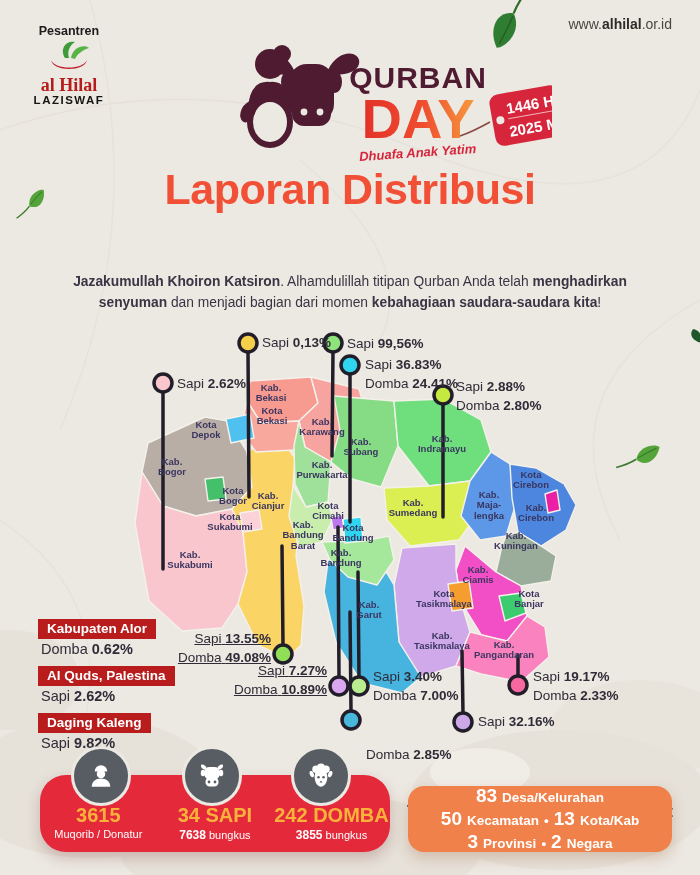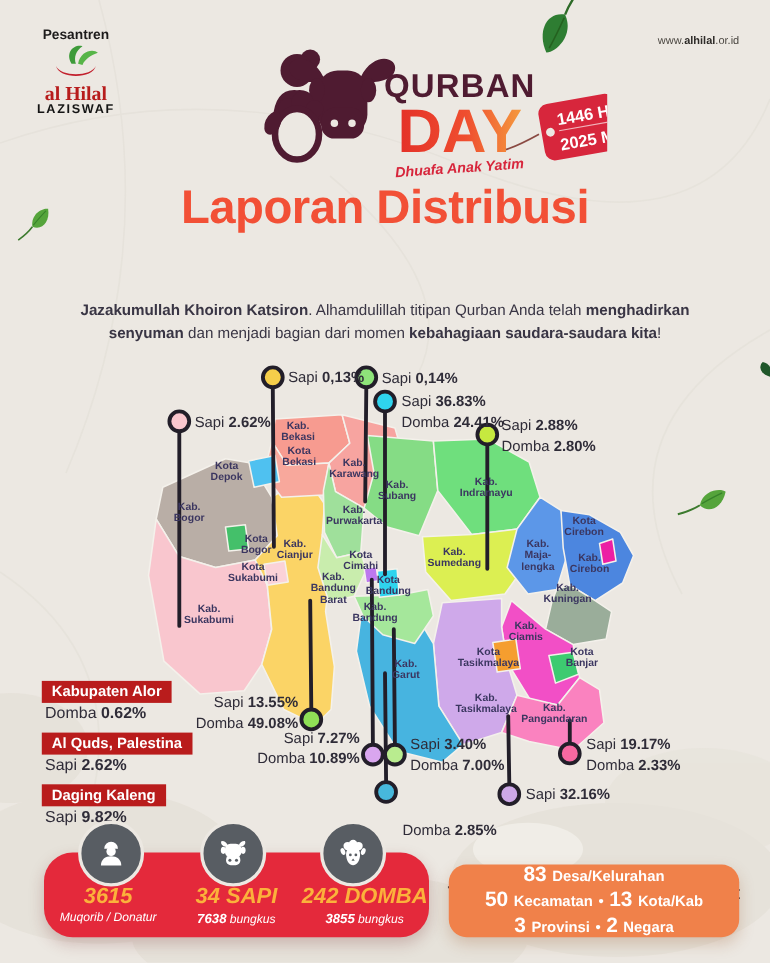--- a/index.html
+++ b/index.html
@@ -7,46 +7,46 @@
     width:700px;height:875px;position:relative;overflow:hidden;
     background:#ECE8E2;font-family:"Liberation Sans",sans-serif;color:#322F3D;
   }
   .abs{position:absolute;}
   svg{display:block;}
   
   .brand{left:26px;top:24px;width:86px;text-align:center;}
   .brand .pes{font-size:12.5px;font-weight:600;color:#1d1b1b;}
   .brand .org{font-family:"Liberation Serif",serif;font-size:18px;font-weight:800;color:#B71C1C;line-height:1;}
   .brand .div{font-size:11.5px;font-weight:800;letter-spacing:1.5px;color:#141414;}
-  .website{right:28px;top:32px;font-size:10px;color:#4A4640;}
+  .website{right:28px;top:16px;font-size:14px;color:#4A4640;}
   .website b{font-weight:800;color:#2e2b28;}
   
   .title{left:0;top:166px;width:700px;text-align:center;font-weight:800;letter-spacing:-0.5px;line-height:1.08;}
   .title .t1{font-size:43px;color:#F25036;}
   .title .t2{font-size:43px;color:#EE3B2C;}
   .intro{left:40px;top:272px;width:620px;text-align:center;font-size:13.8px;line-height:1.5;color:#393544;}
   .intro b{font-weight:800;}
   
   .region-label{position:absolute;transform:translate(-50%,-50%);font-size:9.5px;font-weight:700;
     color:#3B3660;text-align:center;line-height:1.1;white-space:pre-line;pointer-events:none;}
   .callout{position:absolute;font-size:13.5px;line-height:1.38;white-space:nowrap;color:#2F2C38;}
-  .callout.right{text-align:right;}
+  .callout.right{text-align:right;text-decoration:underline;}
   .callout .k{font-weight:500;}
   .callout .v{font-weight:800;}
   
   .ext{left:38px;top:619px;width:180px;}
   .ext .tag{display:inline-block;background:#b91c1c;color:#fff;font-weight:800;font-size:13.5px;
     padding:2px 9px 3px 9px;margin-bottom:2px;}
   .ext .val{font-size:14.5px;color:#2F2C38;margin:0 0 9px 3px;}
   .ext .val .k{font-weight:500;}
   .ext .val .v{font-weight:800;}
   
   .redbox{left:40px;top:775px;width:350px;height:77px;background:#E4293B;border-radius:26px;
     box-shadow:0 6px 14px rgba(120,40,40,.25);display:flex;padding-top:30px;box-sizing:border-box;}
-  .statcol{width:116.6px;text-align:center;font-style:italic;}
+  .statcol{width:116.6px;text-align:center;}
   .statcol .big{font-size:20px;font-weight:800;color:#FBB23B;line-height:1.05;}
   .statcol .sub{font-size:11px;color:#fff;margin-top:2px;}
   .statcol .sub b{font-weight:800;font-size:12px;margin-top:44px;}
   .statcircle{position:absolute;top:-29px;width:54px;height:54px;border-radius:50%;
     background:#585D63;border:3px solid #ECE8E2;box-sizing:content-box;
     display:flex;align-items:center;justify-content:center;}
   .totalline{left:404px;top:752px;width:272px;display:flex;justify-content:center;align-items:baseline;gap:6px;white-space:nowrap;margin-top:44px;}
   .totalline .w{font-size:17px;font-weight:700;color:#3A3744;}
   .totalline .n{font-size:23px;font-weight:800;color:#E73458;}
   .orangebox{left:408px;top:786px;width:264px;height:66px;background:#F0814A;border-radius:16px;
@@ -272,21 +272,21 @@
 Cimahi</div>
 <div class="region-label" style="left:353px;top:533px;">Kota
 Bandung</div>
 <div class="region-label" style="left:341px;top:558px;">Kab.
 Bandung</div>
 
 <div class="callout" style="left:262px;top:334px;">
   <div><span class="k">Sapi</span> <span class="v">0,13%</span></div>
 </div>
 <div class="callout" style="left:347px;top:335px;">
-  <div><span class="k">Sapi</span> <span class="v">0,14%</span></div>
+  <div><span class="k">Sapi</span> <span class="v">99,56%</span></div>
 </div>
 <div class="callout" style="left:365px;top:356px;">
   <div><span class="k">Sapi</span> <span class="v">36.83%</span></div>
   <div><span class="k">Domba</span> <span class="v">24.41%</span></div>
 </div>
 <div class="callout" style="left:177px;top:375px;">
   <div><span class="k">Sapi</span> <span class="v">2.62%</span></div>
 </div>
 <div class="callout" style="left:456px;top:378px;">
   <div><span class="k">Sapi</span> <span class="v">2.88%</span></div>

